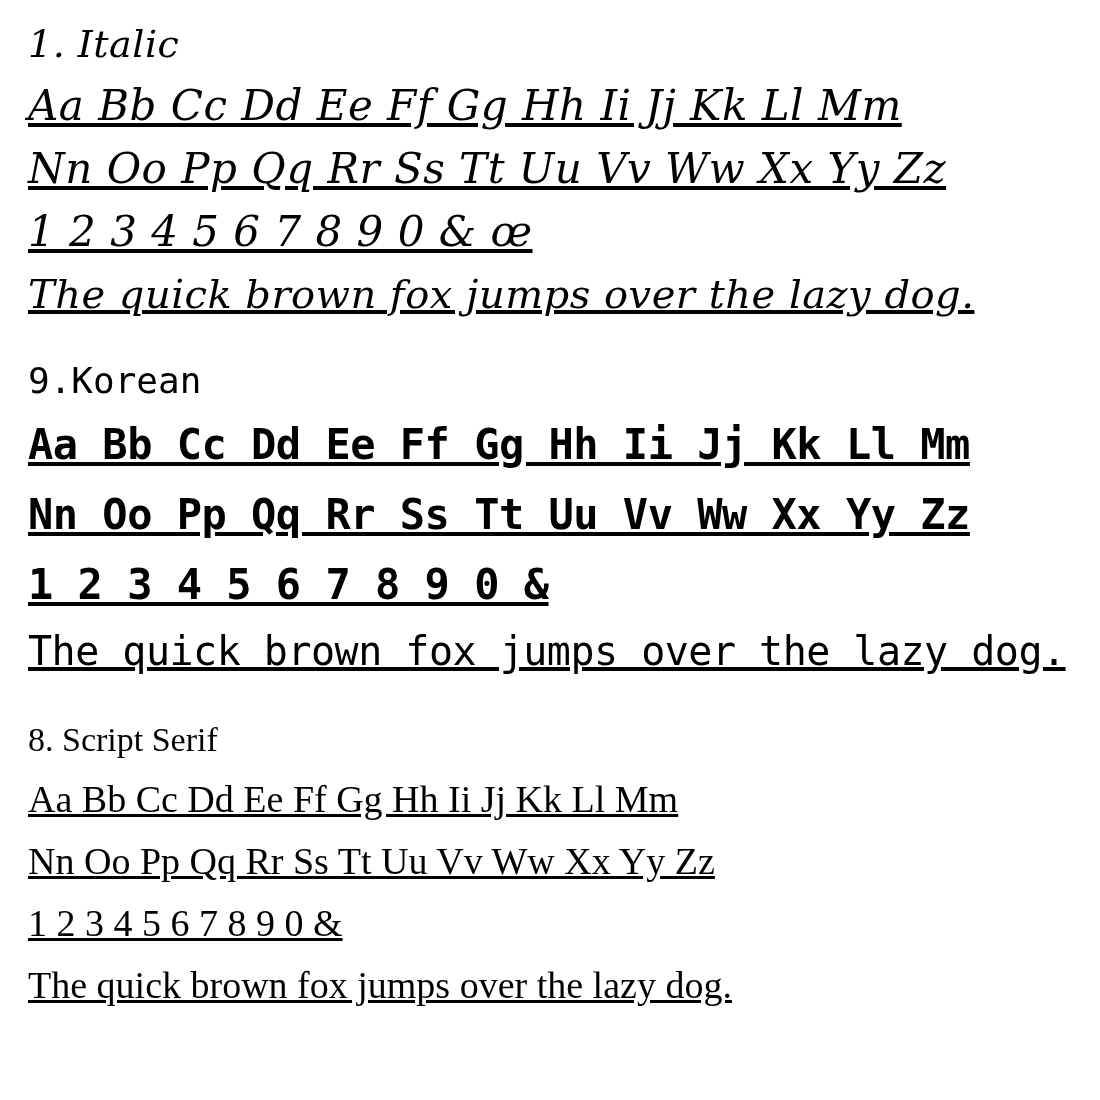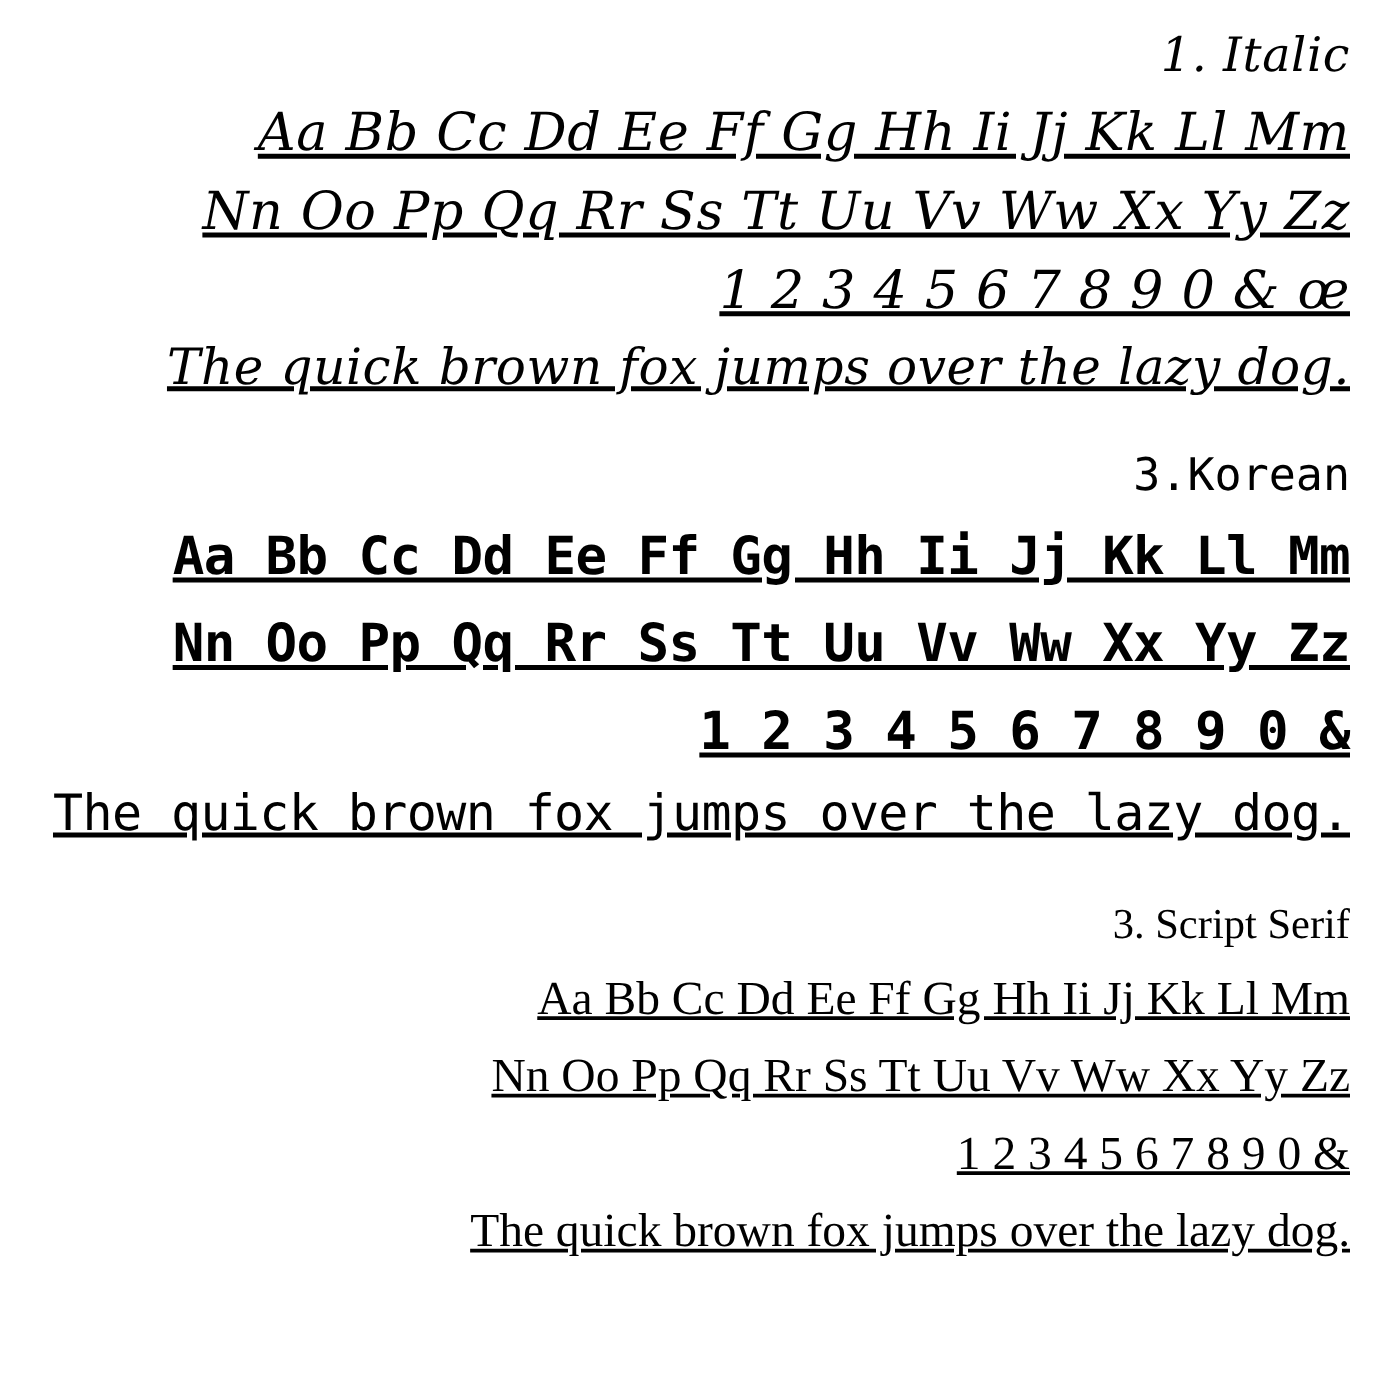--- a/index.html
+++ b/index.html
@@ -12,21 +12,20 @@
     height: 1100px;
     font-family: "Liberation Serif", serif;
     color: #000000;
     overflow: hidden;
   }
   .page {
     width: 1100px;
     height: 1100px;
     box-sizing: border-box;
     padding: 14px 20px 0 28px;
-    text-align: right;
   }
   .specimen {
     margin: 0 0 6px 0;
   }
   .spec-heading {
     margin: 0;
     font-weight: normal;
   }
   .spec-line {
     margin: 0;
@@ -99,28 +98,28 @@
 
   <section class="specimen s1">
     <p class="spec-heading">1. Italic</p>
     <p class="spec-line line-upper">Aa Bb Cc Dd Ee Ff Gg Hh Ii Jj Kk Ll Mm</p>
     <p class="spec-line line-lower">Nn Oo Pp Qq Rr Ss Tt Uu Vv Ww Xx Yy Zz</p>
     <p class="spec-line line-numerals">1 2 3 4 5 6 7 8 9 0 &amp; œ</p>
     <p class="spec-line line-sentence">The quick brown fox jumps over the lazy dog.</p>
   </section>
 
   <section class="specimen s2">
-    <p class="spec-heading">3.Korean</p>
+    <p class="spec-heading">9.Korean</p>
     <p class="spec-line line-upper">Aa Bb Cc Dd Ee Ff Gg Hh Ii Jj Kk Ll Mm</p>
     <p class="spec-line line-lower">Nn Oo Pp Qq Rr Ss Tt Uu Vv Ww Xx Yy Zz</p>
     <p class="spec-line line-numerals">1 2 3 4 5 6 7 8 9 0 &amp;</p>
     <p class="spec-line line-sentence">The quick brown fox jumps over the lazy dog.</p>
   </section>
 
   <section class="specimen s3">
-    <p class="spec-heading">3. Script Serif</p>
+    <p class="spec-heading">8. Script Serif</p>
     <p class="spec-line line-upper">Aa Bb Cc Dd Ee Ff Gg Hh Ii Jj Kk Ll Mm</p>
     <p class="spec-line line-lower">Nn Oo Pp Qq Rr Ss Tt Uu Vv Ww Xx Yy Zz</p>
     <p class="spec-line line-numerals">1 2 3 4 5 6 7 8 9 0 &amp;</p>
     <p class="spec-line line-sentence">The quick brown fox jumps over the lazy dog.</p>
   </section>
 
 </div>
 
 </body></html>

